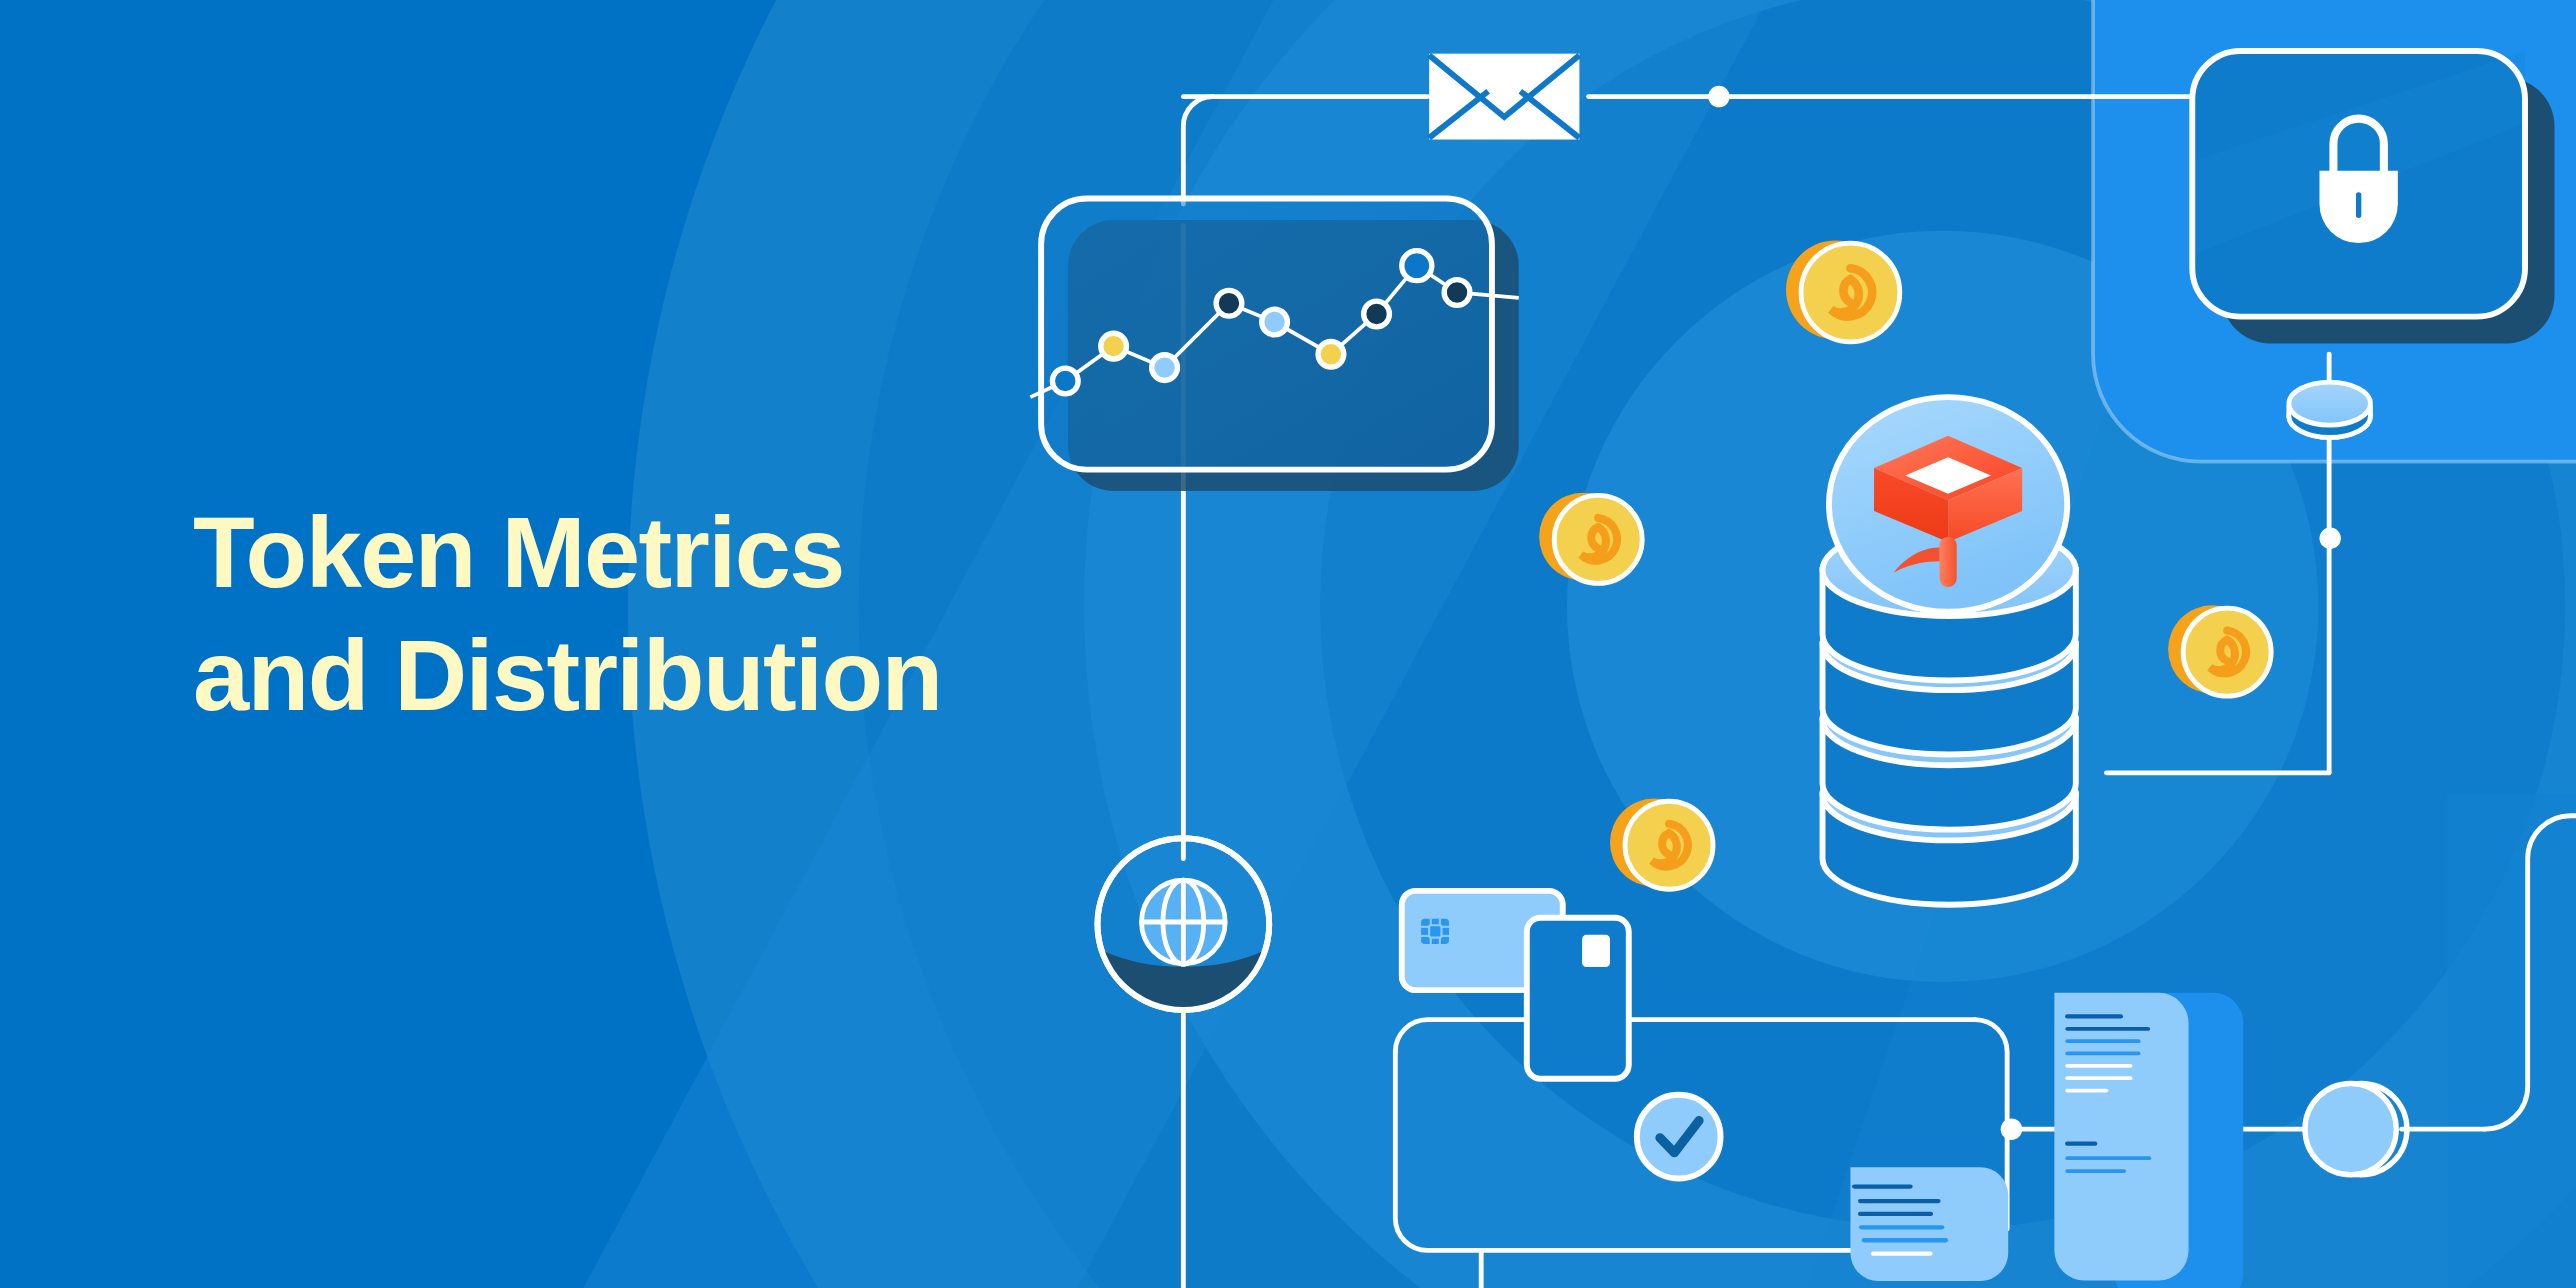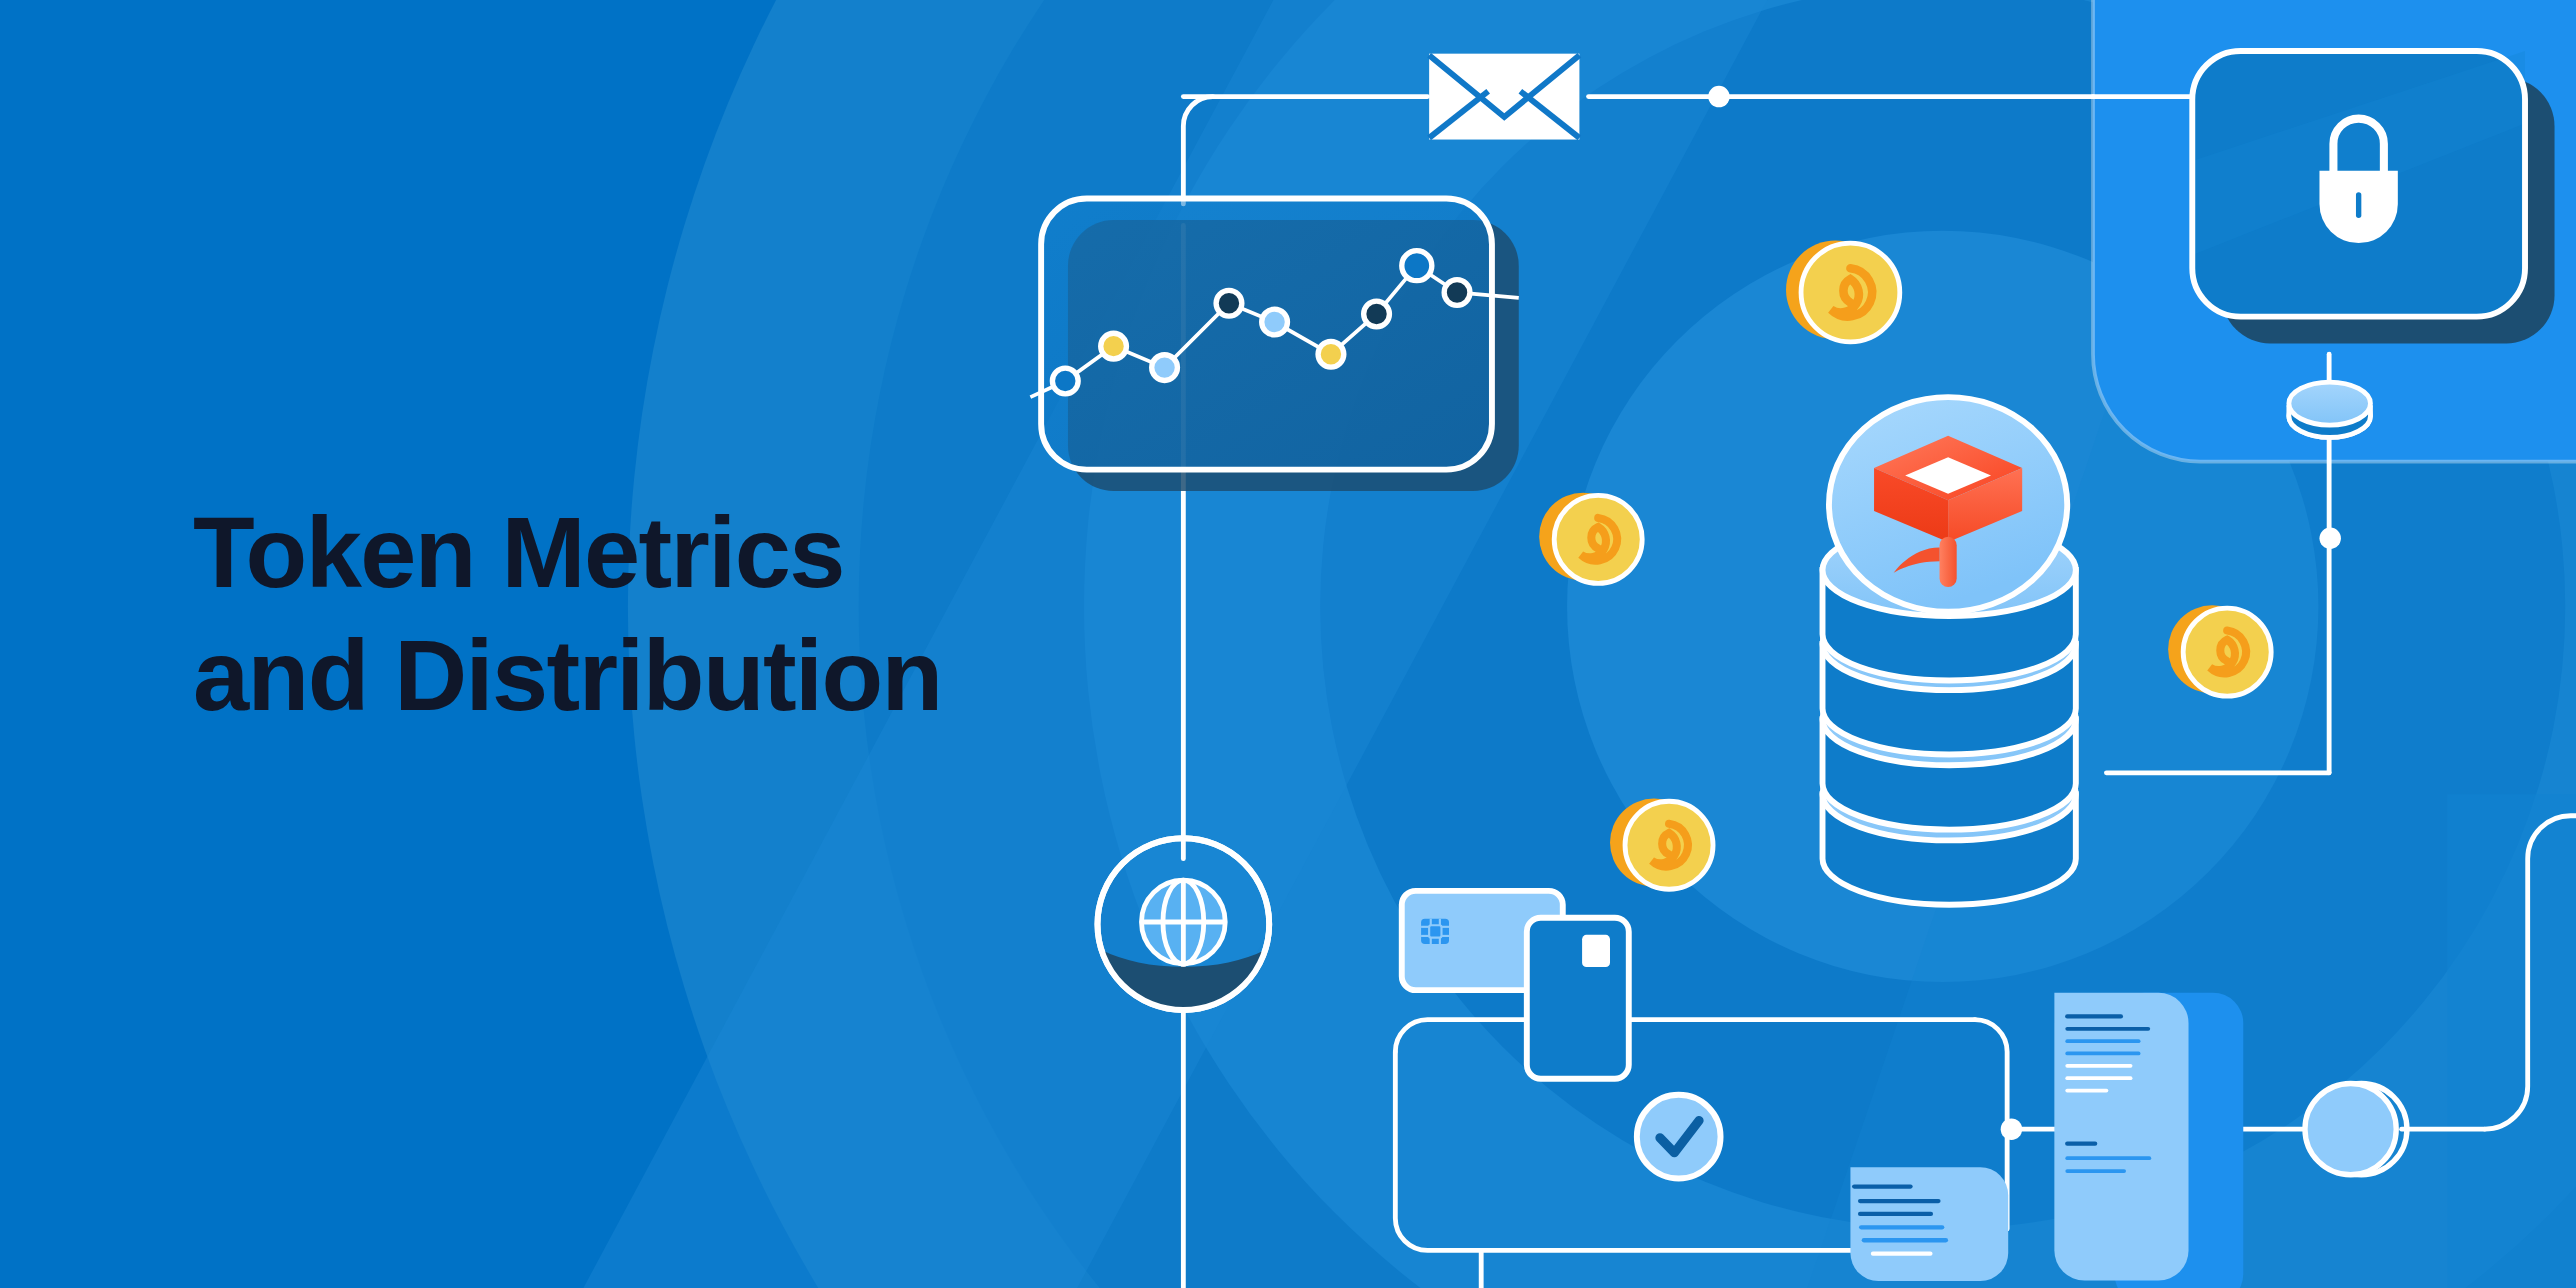--- a/index.html
+++ b/index.html
@@ -13,21 +13,21 @@
     overflow:hidden;
   }
   #bg { position:absolute; inset:0; width:2576px; height:1288px; }
   #art { position:absolute; inset:0; width:2576px; height:1288px; }
 
   
   .headline {
     position:absolute;
     left:193px; top:491px;
     width:945px;
-    color:#0f172a;
+    color:#fef9c3;
     font-weight:bold;
     font-size:101px;
     line-height:1.22;
     letter-spacing:-1.6px;
     white-space:pre-line;
     font-family:"Liberation Sans", sans-serif;
   }
 </style>
 </head>
 <body>

